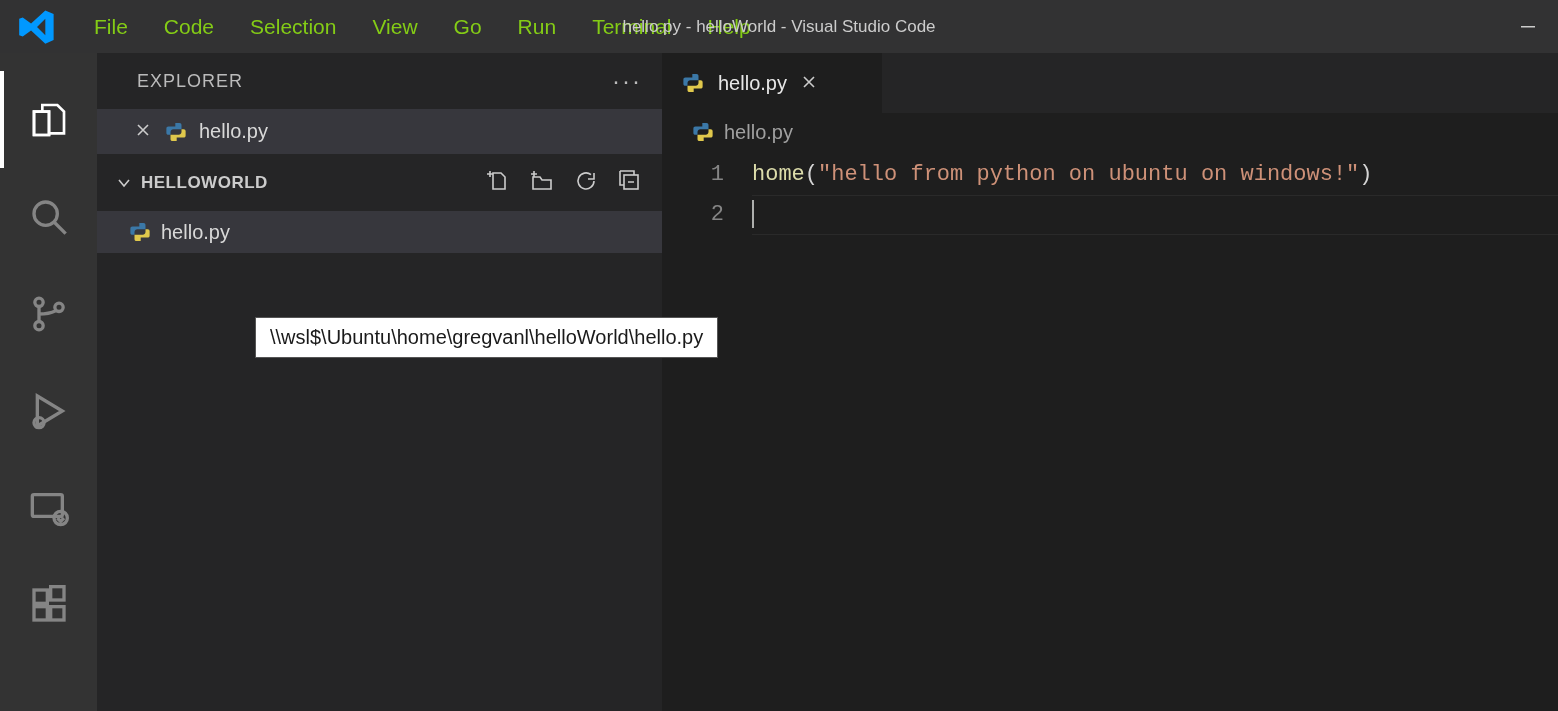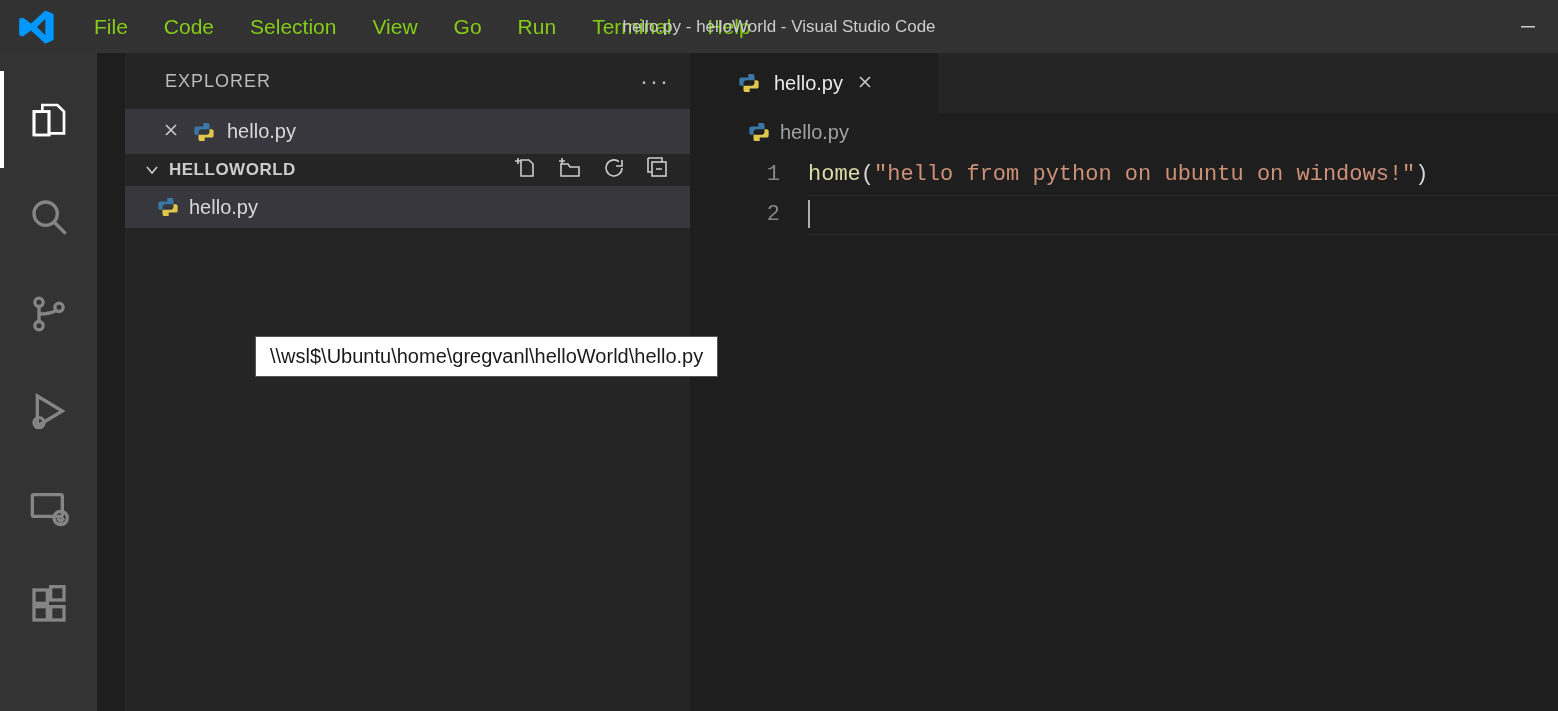--- a/index.html
+++ b/index.html
@@ -6,43 +6,43 @@
   html, body { width: 1558px; height: 711px; font-family: "Segoe UI", Arial, sans-serif; background:#1e1e1e; color:#ccc; overflow:hidden; }
   
   .titlebar { height:53px; background:#323233; display:flex; align-items:center; position:relative; }
   .titlebar .logo { width:38px; height:38px; margin-left:18px; display:flex; align-items:center; justify-content:center;}
   .menus { display:flex; gap:0; margin-left:20px; }
   .menu-item { padding:0 18px; font-size:21px; color:#84cc16; cursor:default; }
   .title-text { position:absolute; left:50%; transform:translateX(-50%); font-size:17px; color:#cccccc; width:700px; text-align:center;}
   .win-controls { position:absolute; right:0; top:0; height:53px; display:flex; align-items:center; }
   .win-btn { width:60px; height:53px; display:flex; align-items:center; justify-content:center; color:#ccc;}
   
-  .main { display:flex; height:658px;gap:28px; }
+  .main { display:flex; height:658px; }
   
   .activitybar { width:97px; background:#333333; display:flex; flex-direction:column; align-items:center; padding-top:18px; position:relative;}
   .activity-item { width:97px; height:97px; display:flex; align-items:center; justify-content:center; position:relative;}
   .activity-item.active::before { content:""; position:absolute; left:0; top:0; width:4px; height:100%; background:#fff;}
   .activity-item svg { width:40px; height:40px; }
   
   .sidebar { width:565px; background:#252526; display:flex; flex-direction:column; color:#bbbbbb;}
   .sidebar-header { height:56px; display:flex; align-items:center; justify-content:space-between; padding:0 20px 0 40px;}
   .sidebar-title { font-size:18px; letter-spacing:1px; color:#bbbbbb;}
   .more-dots { font-size:24px; color:#bbb; letter-spacing:2px; cursor:default;}
   .section-header { height:42px; display:flex; align-items:center; padding-left:14px; font-weight:700; font-size:16px; color:#ccc; letter-spacing:.5px;}
   .chev { width:26px; display:inline-flex; justify-content:center;}
   .open-editor-row { height:45px; background:#37373d; display:flex; align-items:center; padding-left:38px; gap:12px;}
   .close-x { width:18px; color:#ccc;}
   .file-label { font-size:20px; color:#d8d8d8;}
-  .folder-header { height:32px; display:flex; align-items:center; justify-content:space-between; padding:0 14px;}
+  .folder-header { height:57px; display:flex; align-items:center; justify-content:space-between; padding:0 14px;}
   .folder-left { display:flex; align-items:center; gap:4px; font-weight:700; font-size:17px; color:#ccc; letter-spacing:.5px;}
   .folder-actions { display:flex; gap:20px; padding-right:6px;}
   .folder-actions svg { width:24px; height:24px; }
   .tree-row { height:42px; background:#37373d; display:flex; align-items:center; padding-left:32px; gap:10px;}
   
-  .tooltip { position:absolute; left:255px; top:336px; background:#fff; color:#1a1a1a; font-size:20px; padding:8px 14px; border:1px solid #555; white-space:nowrap; z-index:100; font-family:"Segoe UI",Arial,sans-serif;}
+  .tooltip { position:absolute; left:255px; top:317px; background:#fff; color:#1a1a1a; font-size:20px; padding:8px 14px; border:1px solid #555; white-space:nowrap; z-index:100; font-family:"Segoe UI",Arial,sans-serif;}
   
   .editor { flex:1; background:#1e1e1e; display:flex; flex-direction:column;}
   .tabbar { height:60px; background:#252526; display:flex; }
   .tab { background:#1e1e1e; display:flex; align-items:center; padding:0 20px; gap:14px; min-width:220px;}
   .tab-label { font-size:20px; color:#e8e8e8;}
   .tab-close { color:#ccc; font-size:20px;}
   .breadcrumb { height:38px; display:flex; align-items:center; padding-left:30px; gap:10px;}
   .breadcrumb-label { font-size:20px; color:#a0a0a0;}
   .code-area { flex:1; font-family: Consolas,'Courier New',monospace; font-size:22px; display:flex;}
   .gutter { width:90px; text-align:right; padding-right:28px; color:#858585; line-height:40px; padding-top:4px;}

